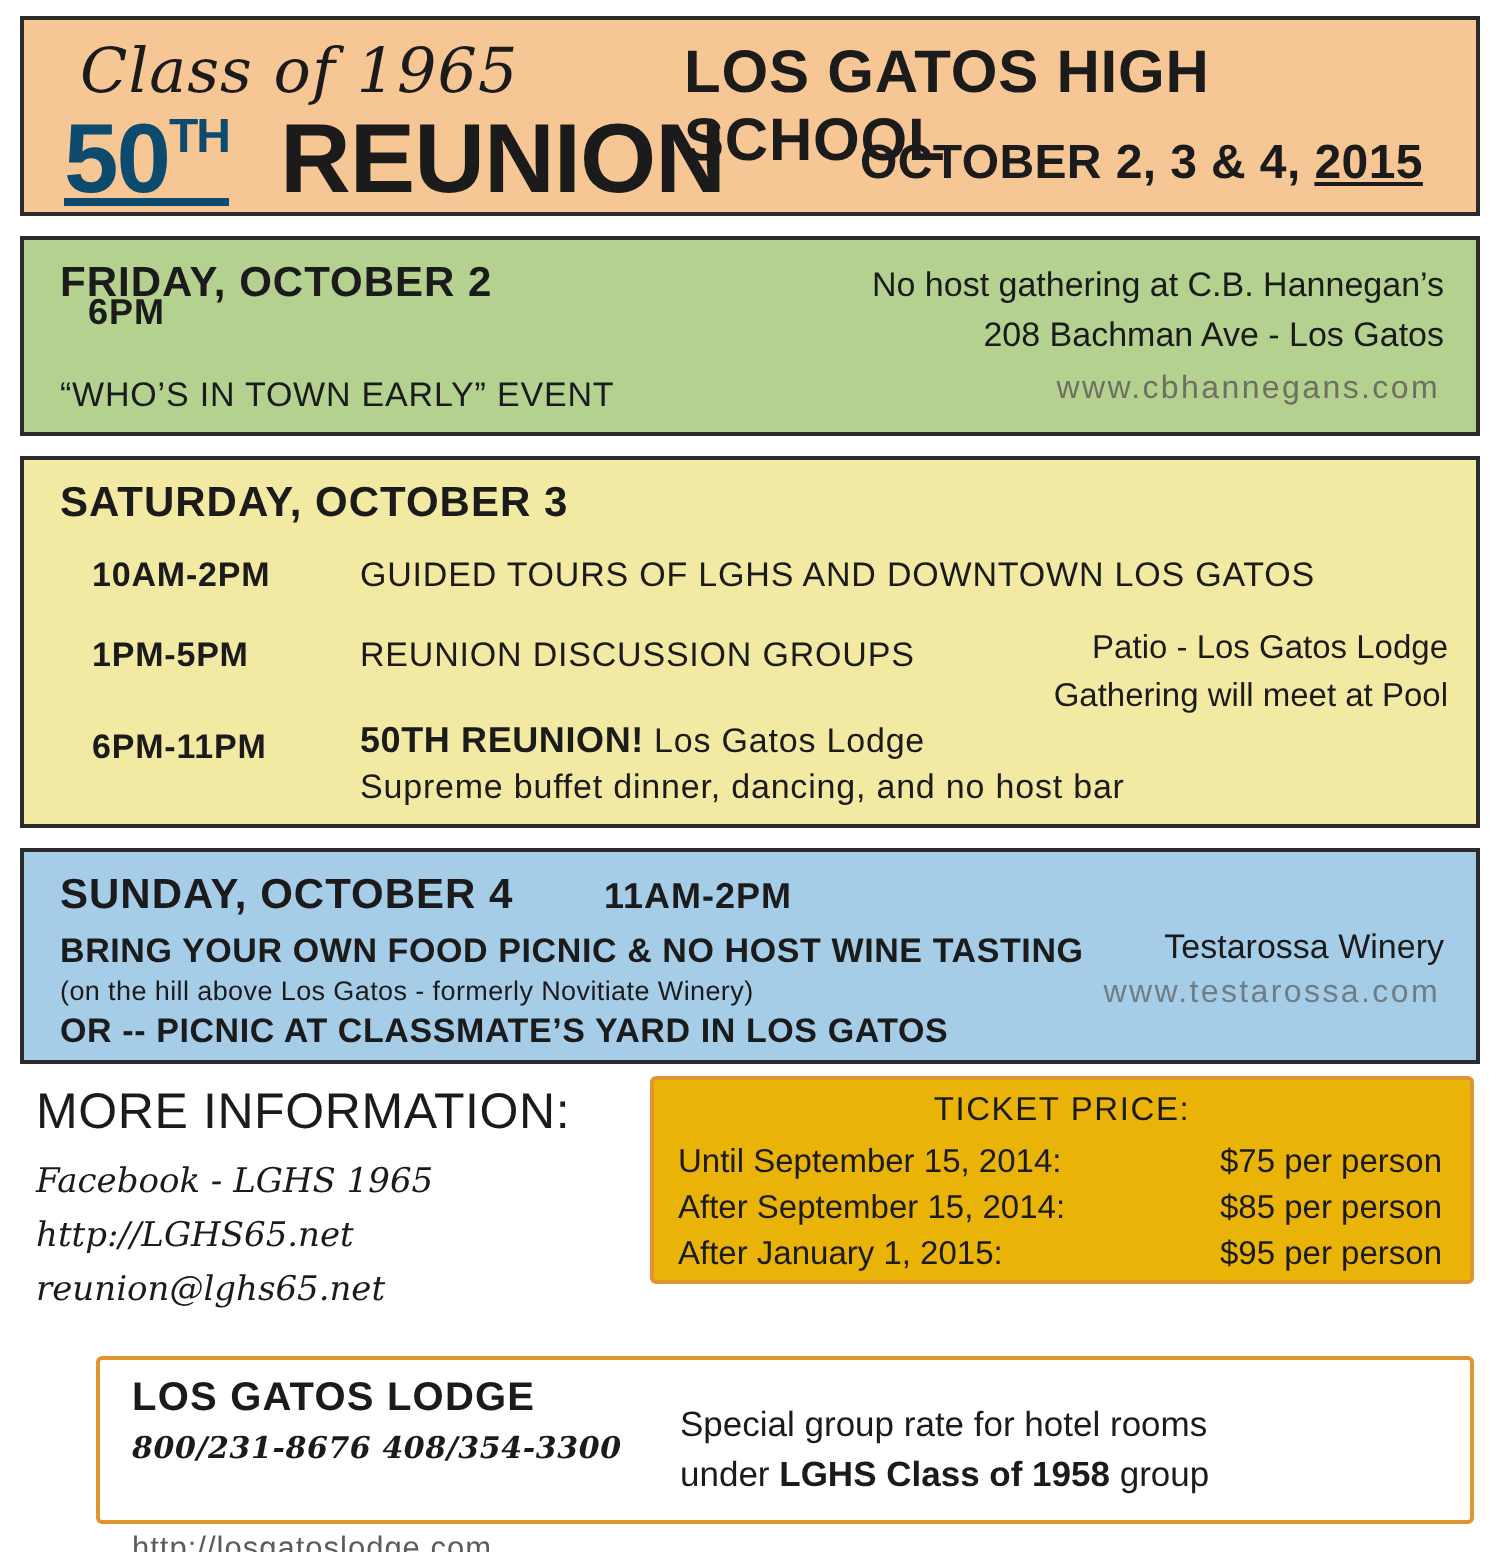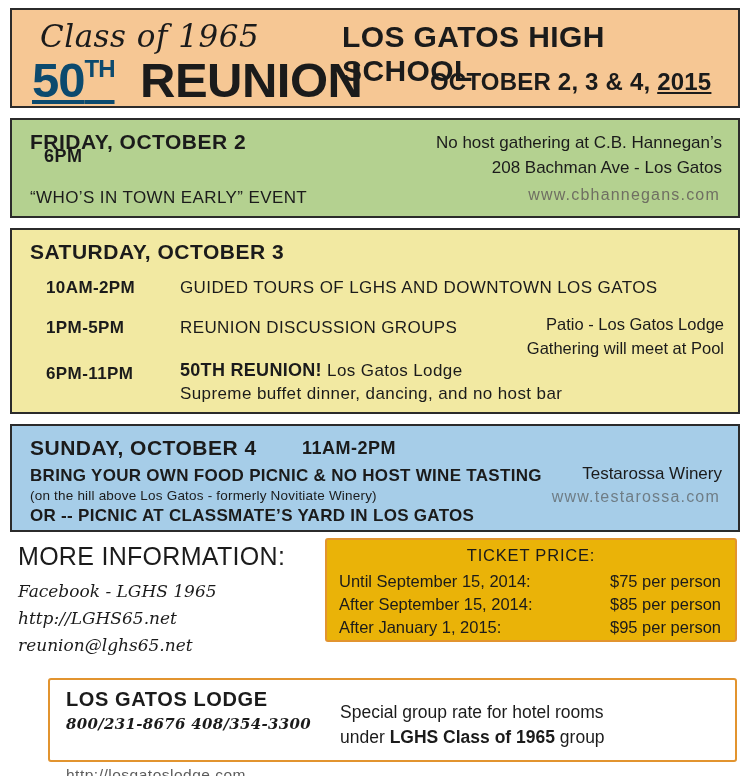--- a/index.html
+++ b/index.html
@@ -464,17 +464,17 @@
       </div>
     </div>
   </div>
 
   <div class="lodge-box">
     <div class="lodge-name">LOS GATOS LODGE</div>
     <div class="lodge-phones">800/231-8676    408/354-3300</div>
     <div class="lodge-url">http://losgatoslodge.com</div>
     <div class="lodge-note">
       <div>Special group rate for hotel rooms</div>
-      <div><span>under </span><b>LGHS Class of 1965</b><span> group</span></div>
+      <div><span>under </span><b>LGHS Class of 1958</b><span> group</span></div>
     </div>
   </div>
 
 </div>
 
 </body></html>

